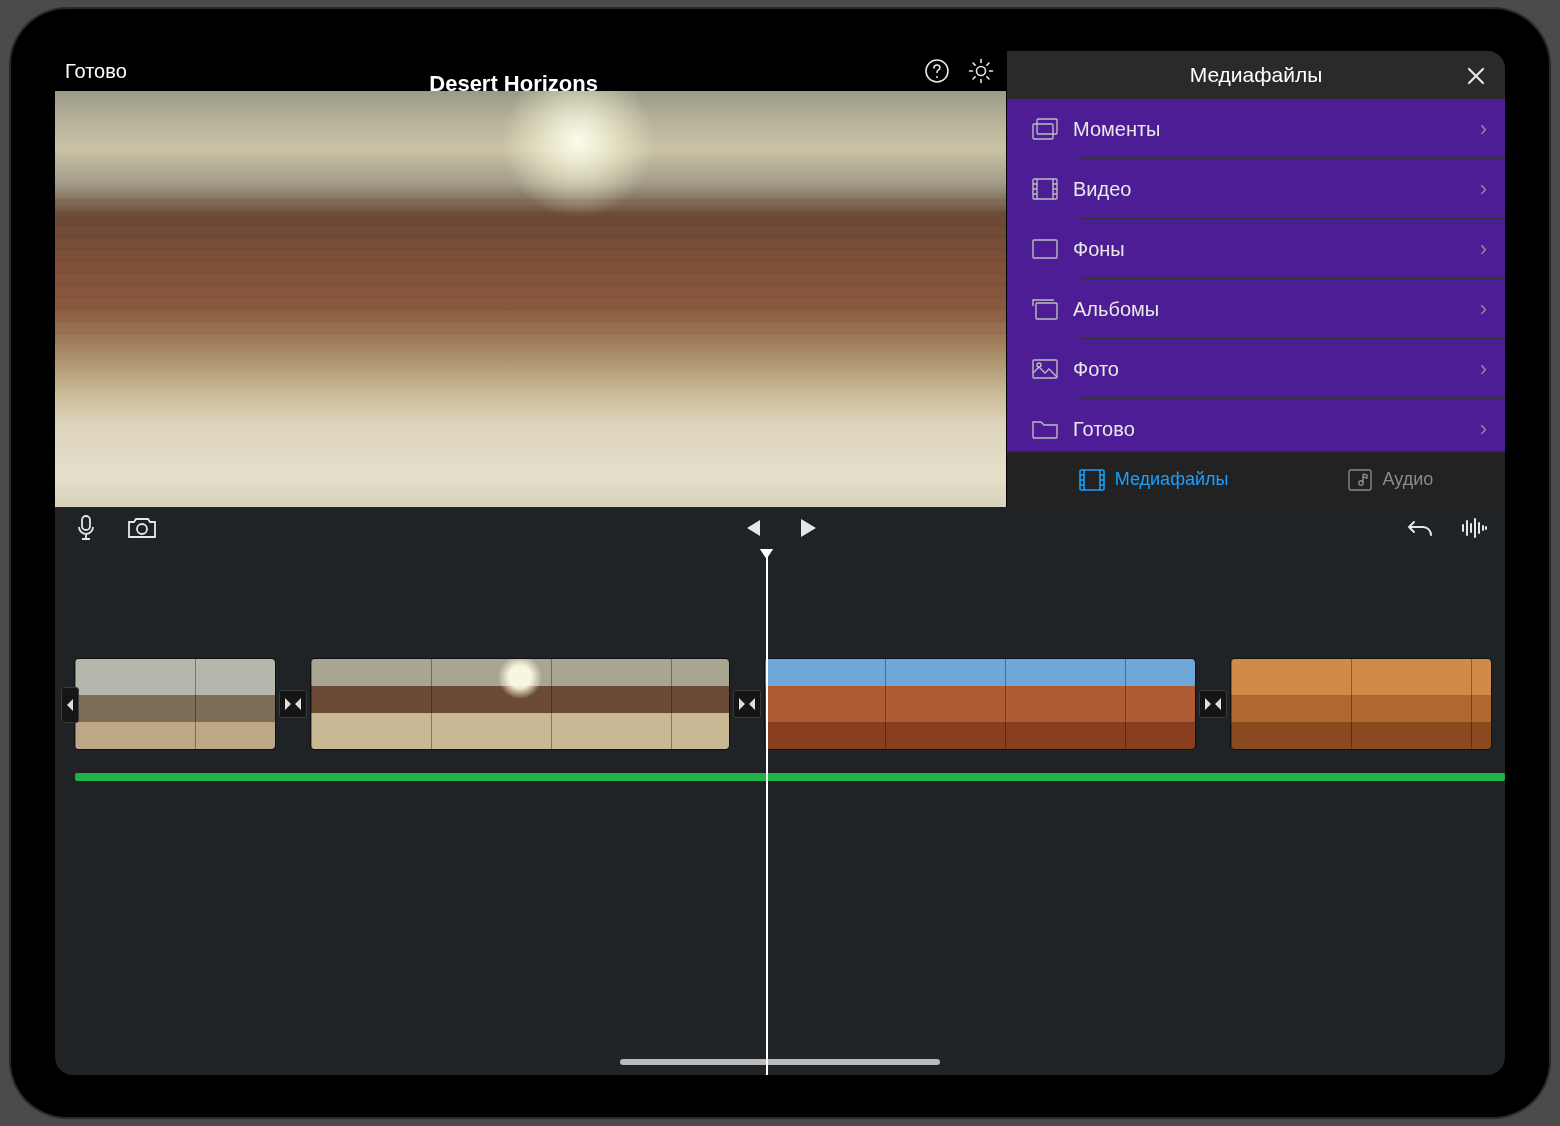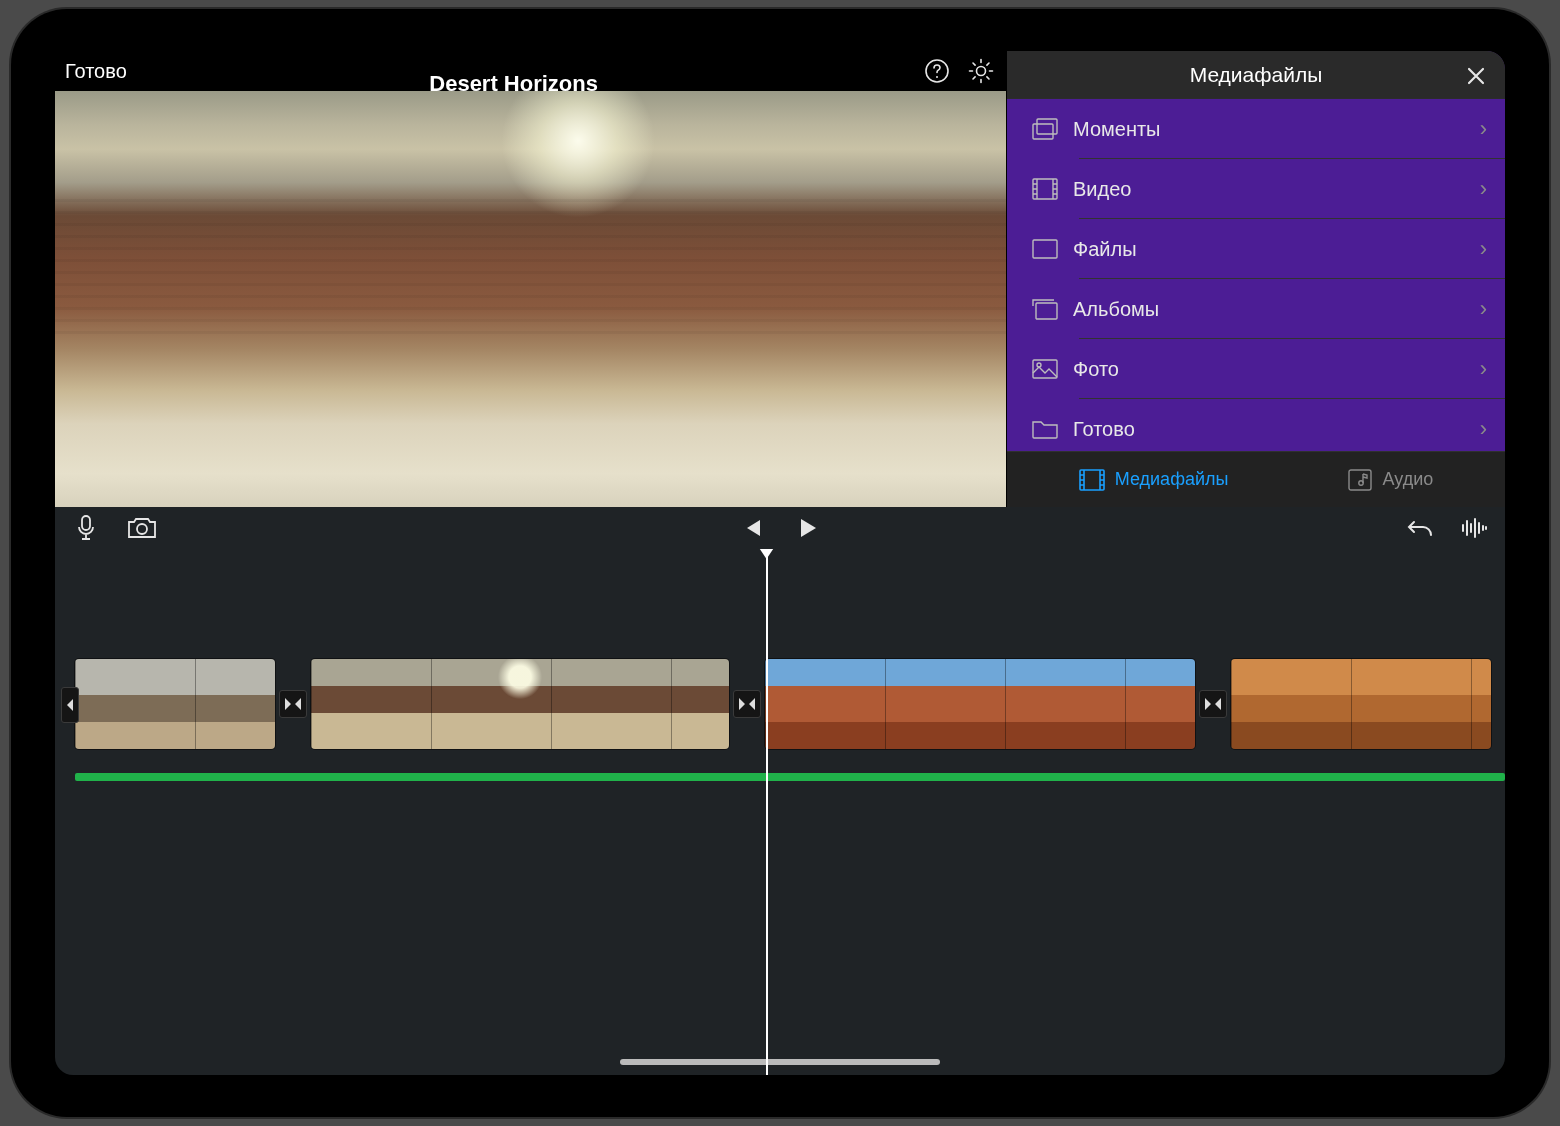--- a/index.html
+++ b/index.html
@@ -192,21 +192,21 @@
             <span>Видео</span>
             <span class="chev">›</span>
           </div>
 
           <div class="media-row">
             <span class="icon">
               <svg width="26" height="20" viewBox="0 0 26 20" fill="none" stroke="currentColor" stroke-width="1.4">
                   <rect x="1" y="1" width="24" height="18" rx="1"></rect>
                 </svg>
             </span>
-            <span>Файлы</span>
+            <span>Фоны</span>
             <span class="chev">›</span>
           </div>
 
           <div class="media-row">
             <span class="icon">
               <svg width="26" height="22" viewBox="0 0 26 22" fill="none" stroke="currentColor" stroke-width="1.4">
                   <rect x="4" y="5" width="21" height="16" rx="1"></rect>
                   <path d="M1 8V2h21"></path>
                 </svg>
             </span>

